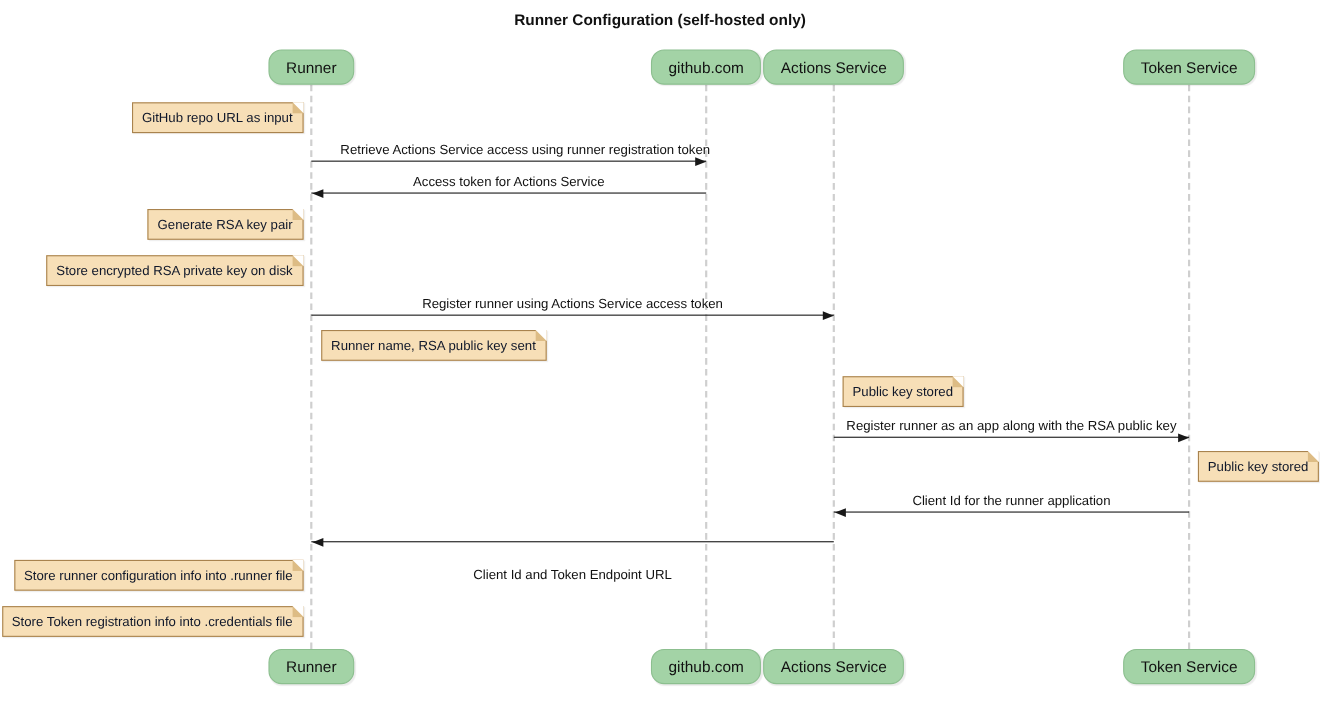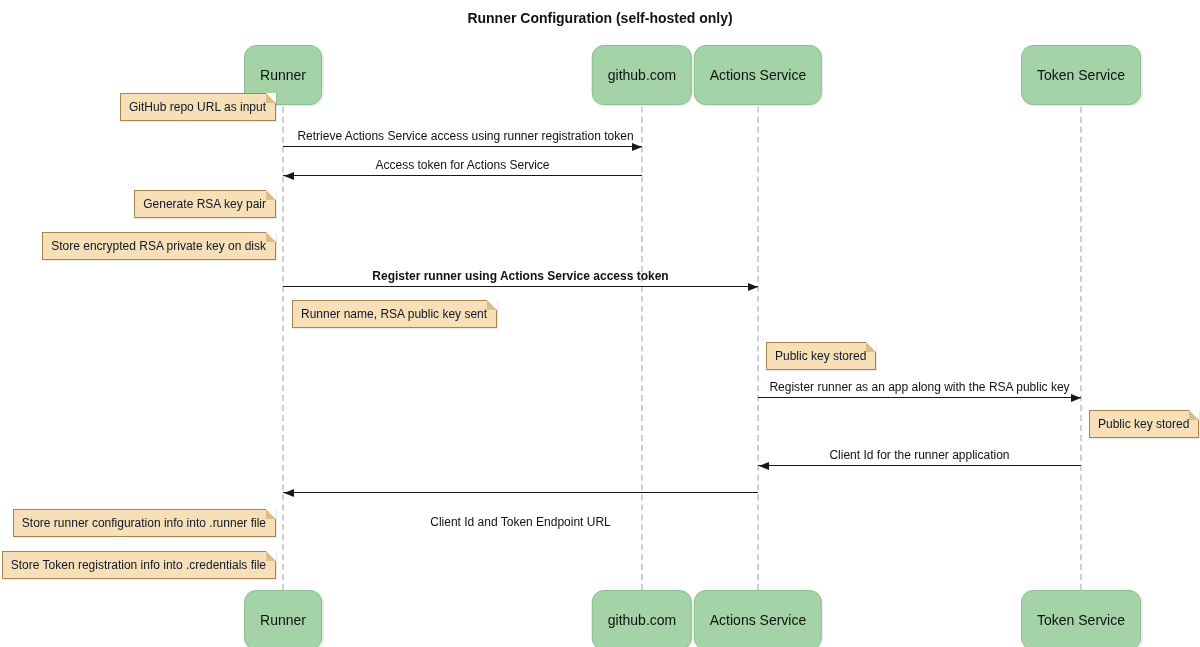--- a/index.html
+++ b/index.html
@@ -19,21 +19,21 @@
     font-size: 14px;
     font-weight: bold;
     color: #111111;
   }
   .participant {
     position: absolute;
     transform: translateX(-50%);
     background: #a3d3a6;
     border: 1px solid #8cbf8f;
     border-radius: 12px;
-    padding: 21px 15px;
+    padding: 7px 15px;
     font-size: 14px;
     color: #111111;
     white-space: nowrap;
     box-shadow: 1px 1px 1px rgba(0,0,0,0.08);
   }
   .lifeline {
     position: absolute;
     width: 0;
     border-left: 2px dashed #cfcfcf;
   }
@@ -89,27 +89,27 @@
       <div class="participant" style="left: 283px; top: 45px;">Runner</div>
       <div class="participant" style="left: 283px; top: 590px;">Runner</div>
       <div class="participant" style="left: 642px; top: 45px;">github.com</div>
       <div class="participant" style="left: 642px; top: 590px;">github.com</div>
       <div class="participant" style="left: 758px; top: 45px;">Actions Service</div>
       <div class="participant" style="left: 758px; top: 590px;">Actions Service</div>
       <div class="participant" style="left: 1081px; top: 45px;">Token Service</div>
       <div class="participant" style="left: 1081px; top: 590px;">Token Service</div>
       <div class="msg-line" style="left: 283px; width: 359px; top: 146px;"></div>
       <div class="arrowhead right" style="top: 143px; left: 632px;"></div>
-      <div class="msg-label" style="left: 286px; width: 359px; top: 129px;">Retrieve Actions Service access using runner registration token</div>
+      <div class="msg-label" style="left: 298px; width: 359px; top: 129px;">Retrieve Actions Service access using runner registration token</div>
       <div class="msg-line" style="left: 283px; width: 359px; top: 175px;"></div>
       <div class="arrowhead left" style="top: 172px; left: 284px;"></div>
       <div class="msg-label" style="left: 283px; width: 359px; top: 158px;">Access token for Actions Service</div>
       <div class="msg-line" style="left: 283px; width: 475px; top: 286px;"></div>
       <div class="arrowhead right" style="top: 283px; left: 748px;"></div>
-      <div class="msg-label" style="left: 283px; width: 475px; top: 269px; font-weight: bold;">Register runner using Actions Service access token</div>
+      <div class="msg-label" style="left: 283px; width: 475px; top: 269px;">Register runner using Actions Service access token</div>
       <div class="msg-line" style="left: 758px; width: 323px; top: 397px;"></div>
       <div class="arrowhead right" style="top: 394px; left: 1071px;"></div>
       <div class="msg-label" style="left: 758px; width: 323px; top: 380px;">Register runner as an app along with the RSA public key</div>
       <div class="msg-line" style="left: 758px; width: 323px; top: 465px;"></div>
       <div class="arrowhead left" style="top: 462px; left: 759px;"></div>
       <div class="msg-label" style="left: 758px; width: 323px; top: 448px;">Client Id for the runner application</div>
       <div class="msg-line" style="left: 283px; width: 475px; top: 492px;"></div>
       <div class="arrowhead left" style="top: 489px; left: 284px;"></div>
       <div class="msg-label" style="left: 283px; width: 475px; top: 475px; margin-top: 40px;">Client Id and Token Endpoint URL</div>
       <div class="note" style="top: 93px; right: 924px;">GitHub repo URL as input</div>

